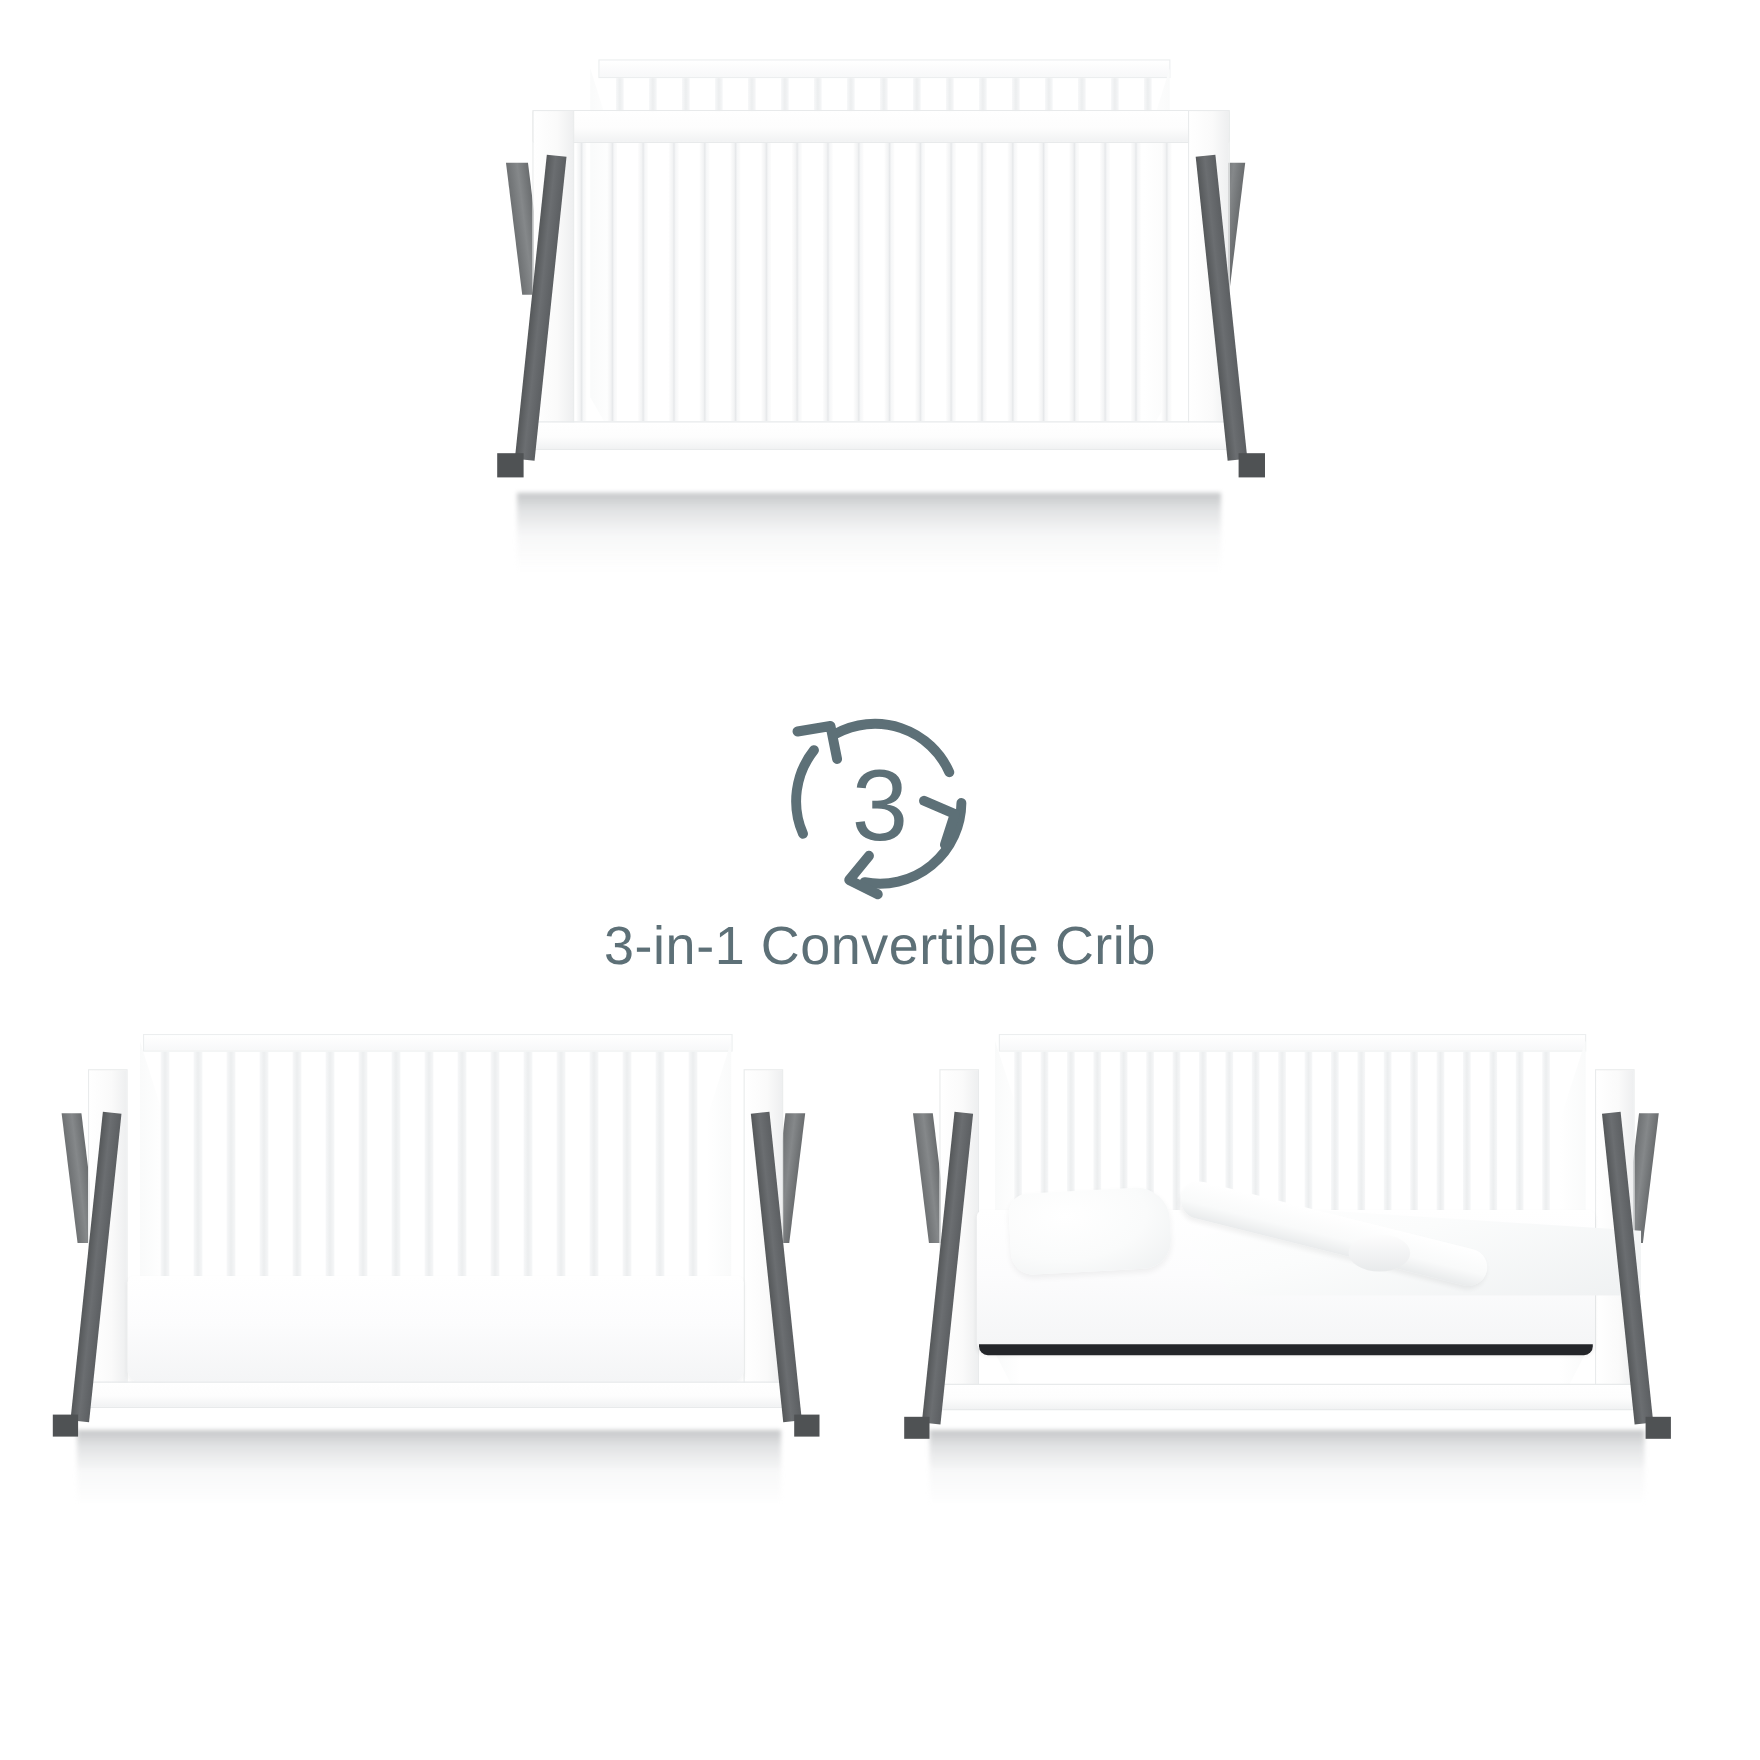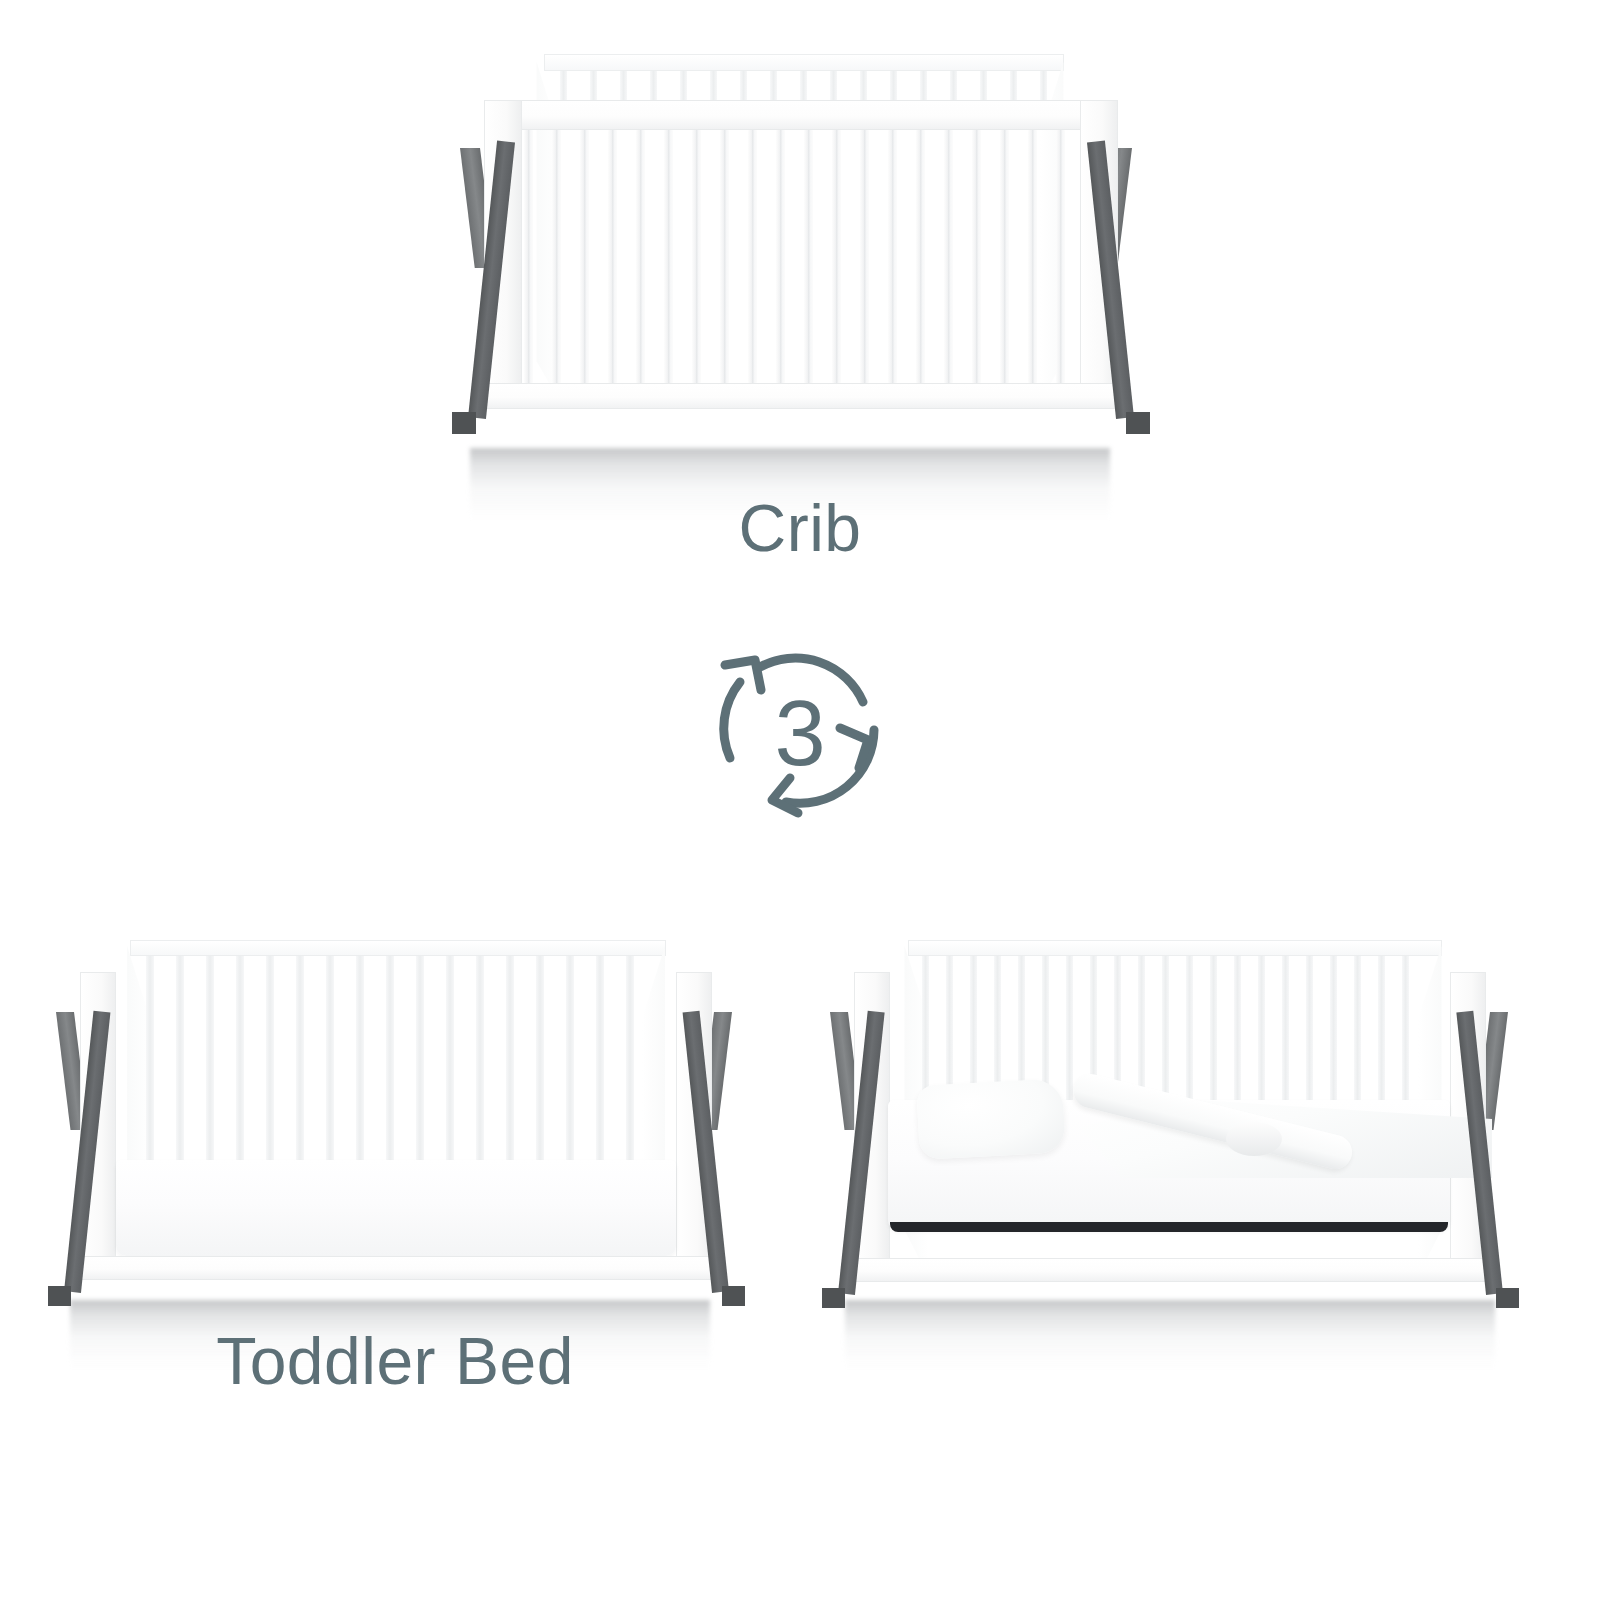--- a/index.html
+++ b/index.html
@@ -228,21 +228,20 @@
       <div class="rail" style="left:44px; top:343px; width:634px; height:26px; border-radius:2px;"></div>
 
       <div class="leg" style="left:28px; top:100px; width:18px; height:278px;
                   transform: rotate(6deg); transform-origin: bottom center;"></div>
       <div class="leg" style="left:676px; top:100px; width:18px; height:278px;
                   transform: rotate(-6deg); transform-origin: bottom center;"></div>
       <div class="foot" style="left:12px; top:372px; width:24px; height:22px;"></div>
       <div class="foot" style="left:686px; top:372px; width:24px; height:22px;"></div>
     </div>
 
-    <div class="caption" style="left:0; right:0; top:455px; font-size:66px;">Crib</div>
   </div>
 
   <div class="cycle-wrap" style="left:0; right:0; top:630px;">
 
     <div style="position:relative; width:200px; height:200px;">
       <svg width="200" height="200" viewBox="0 0 200 200">
         <g fill="none" stroke="#5d7077" stroke-width="9" stroke-linecap="round" stroke-linejoin="round">
 
           <path d="M 60 37 A 74 74 0 0 1 163 72"></path>
 
@@ -253,20 +252,21 @@
           <polyline points="25,35 55,30 61,60"></polyline>
 
           <polyline points="140,98 168,110 159,138"></polyline>
 
           <polyline points="90,148 72,170 98,183"></polyline>
         </g>
       </svg>
       <div class="cycle-num" style="top:57px; font-size:92px;">3</div>
     </div>
 
+    <div class="caption" style="position:relative; top:6px; font-size:49px;">3-in-1 Convertible Crib</div>
   </div>
 
   <div class="panel" style="left:30px; top:900px; width:730px; height:470px;">
 
     <div class="floor-shadow" style="left:40px; top:400px; width:640px; height:68px;"></div>
 
     <div class="crib">
 
       <div class="leg light" style="left:26px; top:112px; width:18px; height:118px;
                   transform: skewX(7deg); transform-origin: top center;"></div>
@@ -310,21 +310,20 @@
       <div class="rail" style="left:50px; top:356px; width:632px; height:24px; border-radius:2px;"></div>
 
       <div class="leg" style="left:34px; top:110px; width:17px; height:282px;
                   transform: rotate(6deg); transform-origin: bottom center;"></div>
       <div class="leg" style="left:682px; top:110px; width:17px; height:282px;
                   transform: rotate(-6deg); transform-origin: bottom center;"></div>
       <div class="foot" style="left:18px; top:386px; width:23px; height:20px;"></div>
       <div class="foot" style="left:692px; top:386px; width:23px; height:20px;"></div>
     </div>
 
-    <div class="caption" style="left:0; right:0; top:428px; font-size:66px;">Toddler Bed</div>
   </div>
 
   <div class="panel" style="left:790px; top:900px; width:760px; height:470px;">
 
     <div class="floor-shadow" style="left:55px; top:400px; width:650px; height:68px;"></div>
 
     <div class="crib">
 
       <div class="leg light" style="left:40px; top:112px; width:18px; height:118px;
                   transform: skewX(7deg); transform-origin: top center;"></div>

